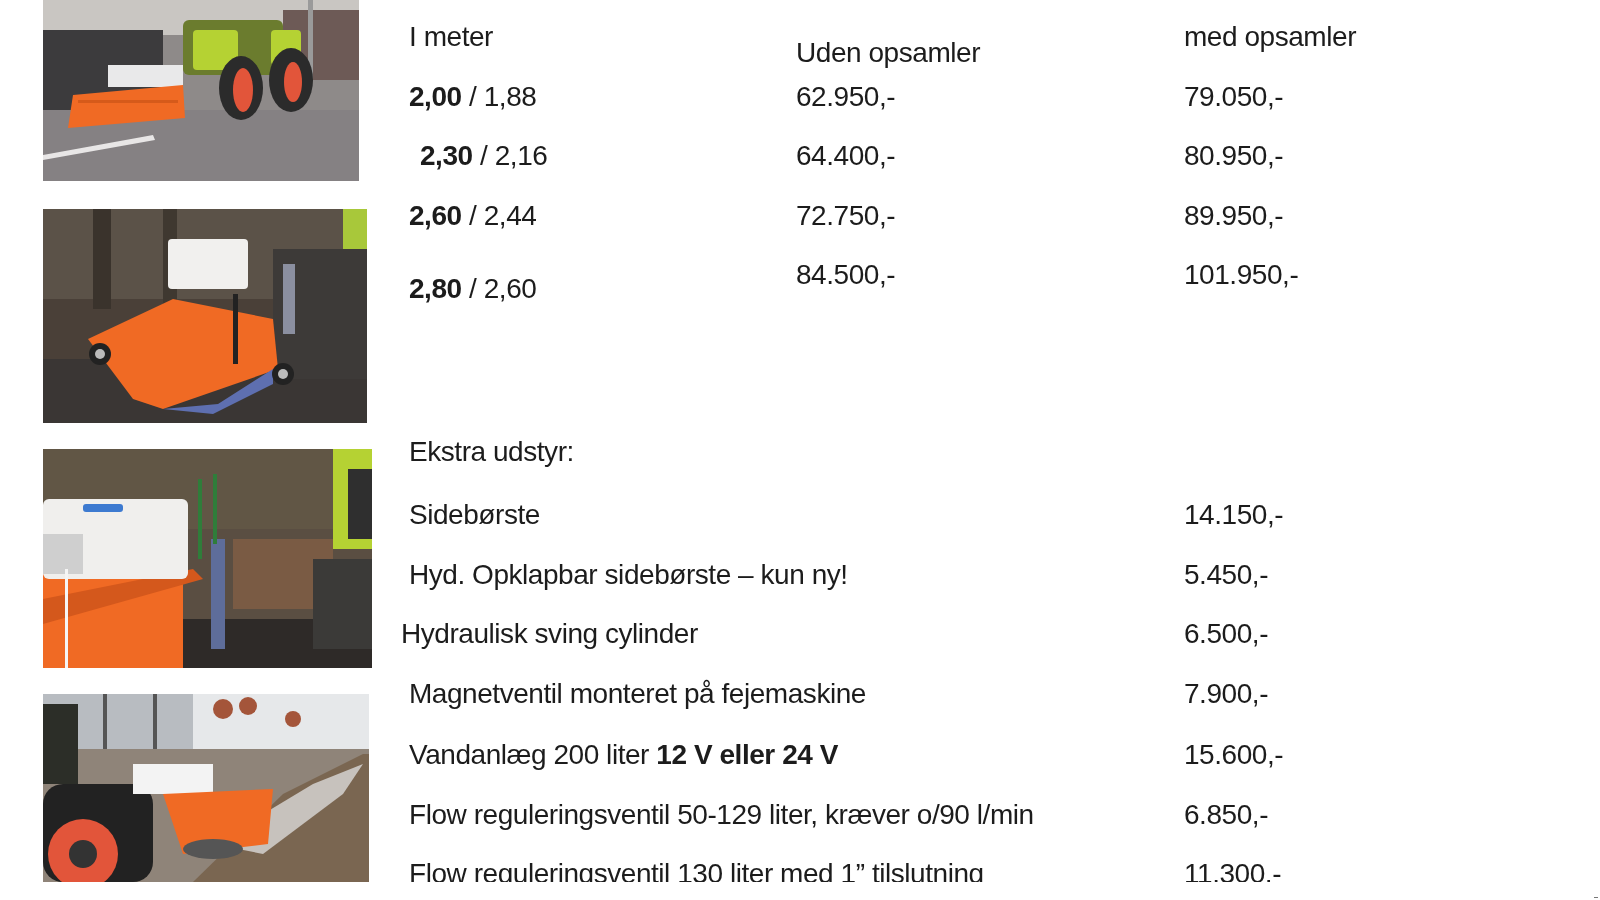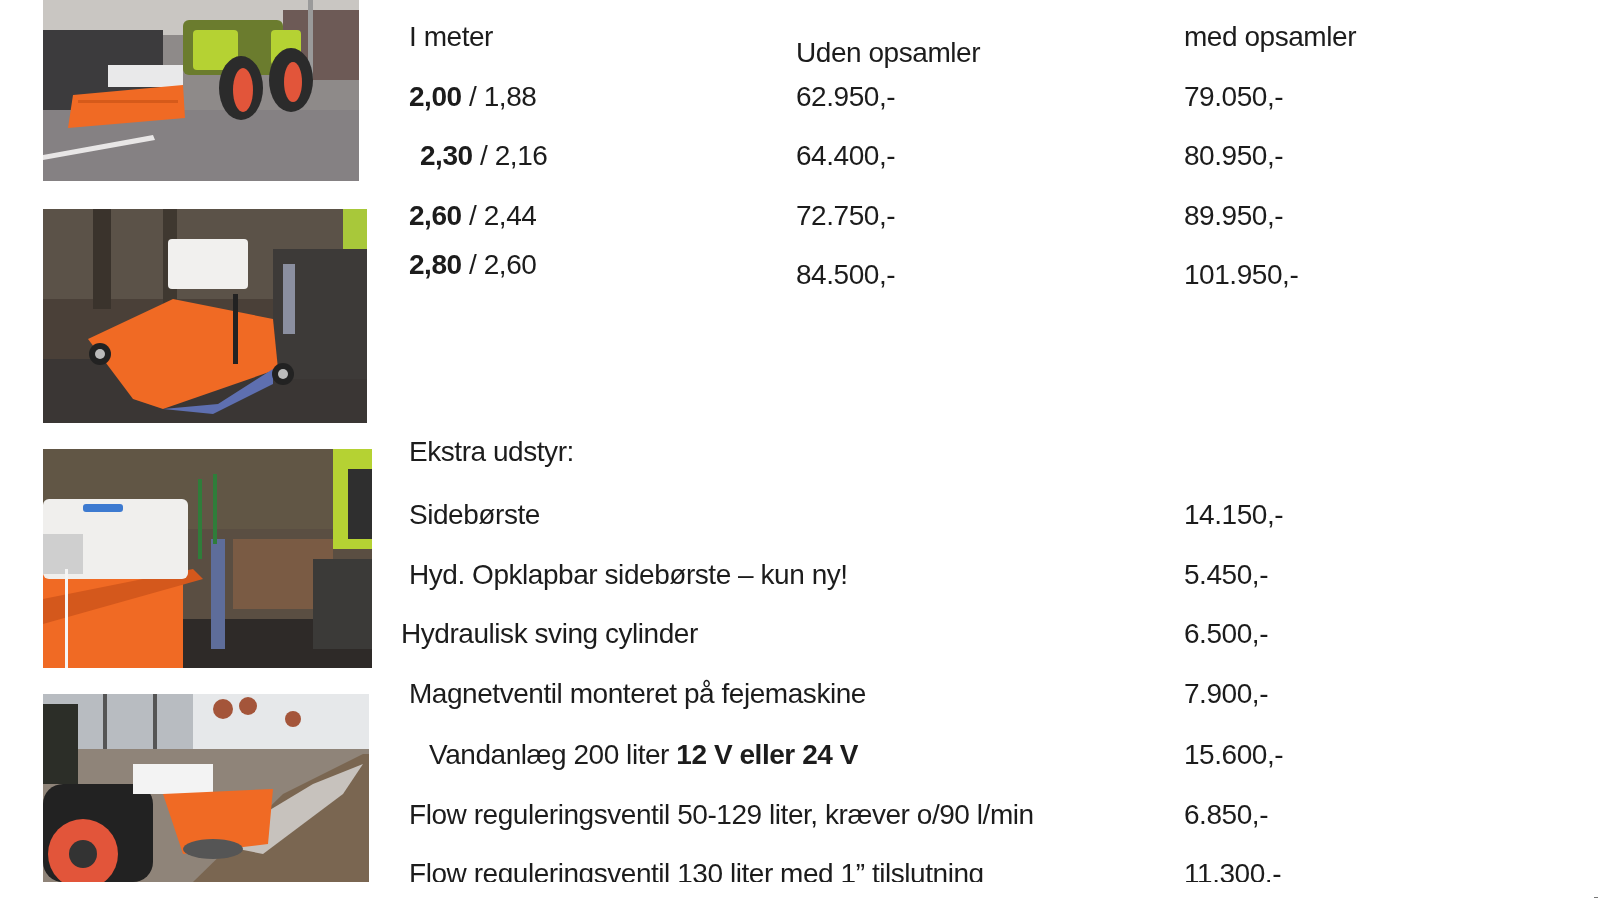--- a/index.html
+++ b/index.html
@@ -141,39 +141,39 @@
 <div class="txt" style="left:1184px; top:97px;">79.050,-</div>
 
 <div class="txt" style="left:409px; top:156px;margin-left:11px;"><span class="b">2,30</span><span> / </span><span>2,16</span></div>
 <div class="txt" style="left:796px; top:156px;text-align:center;">64.400,-</div>
 <div class="txt" style="left:1184px; top:156px;">80.950,-</div>
 
 <div class="txt" style="left:409px; top:216px;"><span class="b">2,60</span><span> / </span><span>2,44</span></div>
 <div class="txt" style="left:796px; top:216px;">72.750,-</div>
 <div class="txt" style="left:1184px; top:216px;">89.950,-</div>
 
-<div class="txt" style="left:409px; top:265px;"><span class="b">2,80</span><span> / </span><span>2,60</span></div>
+<div class="txt" style="left:409px; top:289px;"><span class="b">2,80</span><span> / </span><span>2,60</span></div>
 <div class="txt" style="left:796px; top:275px;">84.500,-</div>
 <div class="txt" style="left:1184px; top:275px;">101.950,-</div>
 
 <div class="txt" style="left:409px; top:452px;">Ekstra udstyr:</div>
 
 <div class="txt" style="left:409px; top:515px;">Sidebørste</div>
 <div class="txt" style="left:1184px; top:515px;">14.150,-</div>
 
 <div class="txt" style="left:409px; top:575px;">Hyd. Opklapbar sidebørste – kun ny!</div>
 <div class="txt" style="left:1184px; top:575px;">5.450,-</div>
 
 <div class="txt" style="left:401px; top:634px;">Hydraulisk sving cylinder</div>
 <div class="txt" style="left:1184px; top:634px;">6.500,-</div>
 
 <div class="txt" style="left:409px; top:694px;">Magnetventil monteret på fejemaskine</div>
 <div class="txt" style="left:1184px; top:694px;">7.900,-</div>
 
-<div class="txt" style="left:409px; top:755px;margin-left:20px;"><span>Vandanlæg 200 liter </span><span class="b">12 V eller 24 V</span></div>
+<div class="txt" style="left:409px; top:755px;"><span>Vandanlæg 200 liter </span><span class="b">12 V eller 24 V</span></div>
 <div class="txt" style="left:1184px; top:755px;">15.600,-</div>
 
 <div class="txt" style="left:409px; top:815px;">Flow reguleringsventil 50-129 liter, kræver o/90 l/min</div>
 <div class="txt" style="left:1184px; top:815px;">6.850,-</div>
 
 <div class="txt" style="left:409px; top:874px;">Flow reguleringsventil 130 liter med 1” tilslutning</div>
 <div class="txt" style="left:1184px; top:874px;">11.300,-</div>
 
 <div class="bottom-clip"></div>
 <div class="corner-mark"></div>

